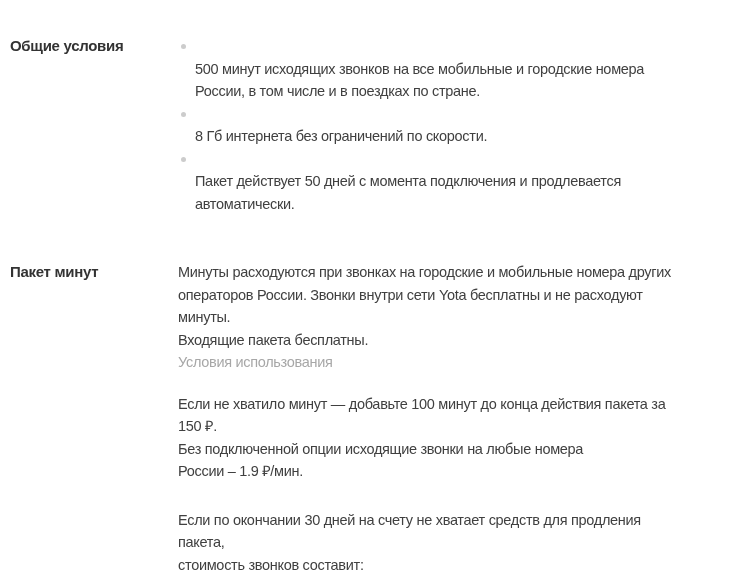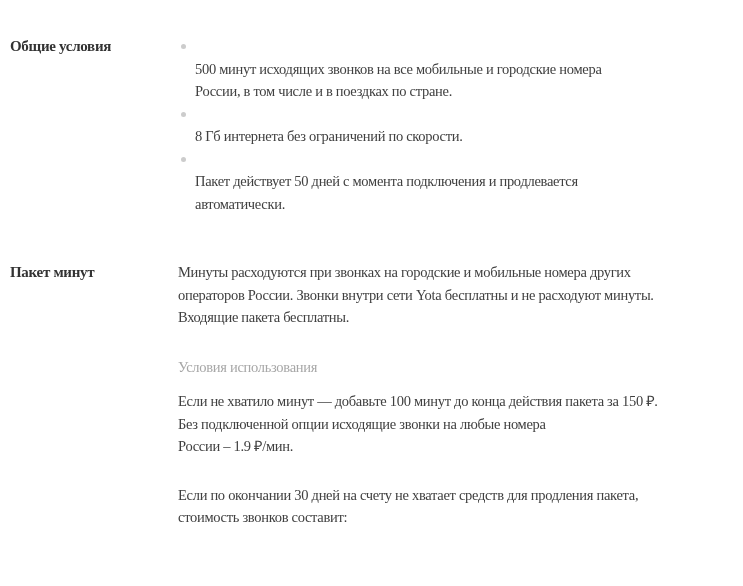--- a/index.html
+++ b/index.html
@@ -2,21 +2,21 @@
 <html lang="ru"><head>
 <meta charset="utf-8">
 <style>
   * { margin: 0; padding: 0; box-sizing: border-box; }
   html, body { background: #ffffff; }
   .page {
     position: relative;
     width: 678px;
     height: 586px;
     background: #ffffff;
-    font-family: Liberation Serif, serif;
+    font-family: Liberation Sans, sans-serif;
     font-size: 14.5px;
     line-height: 22.5px;
     letter-spacing: -0.3px;
     color: #404040;
     padding-top: 35px;
     overflow: hidden;
   }
   .row { display: flex; align-items: flex-start; }
   .row + .row { margin-top: 46px; }
   .label-col {
@@ -24,27 +24,26 @@
     width: 178px;
     padding-left: 10px;
     font-weight: bold;
     font-size: 15px;
     color: #333333;
     white-space: nowrap;
   }
   .content-col { flex: 1; padding-right: 2px; min-width: 0; }
   .para { white-space: pre-line; }
   .subheading {
-    margin-top: 27px;
     color: #a7a7a7;
     font-weight: normal;
     font-size: 14.5px;
     white-space: pre-line;
   }
-  .para.option { margin-top: 12px; }
+  .para.option { margin-top: 19px; }
   .para.renewal { margin-top: 26px; }
   ul.bullets { list-style: none; margin: 0; padding: 0; }
   ul.bullets li { position: relative; padding-left: 17px; white-space: pre-line; }
   .dot {
     position: absolute;
     left: 3px;
     top: 9px;
     width: 5px;
     height: 5px;
     border-radius: 50%;

